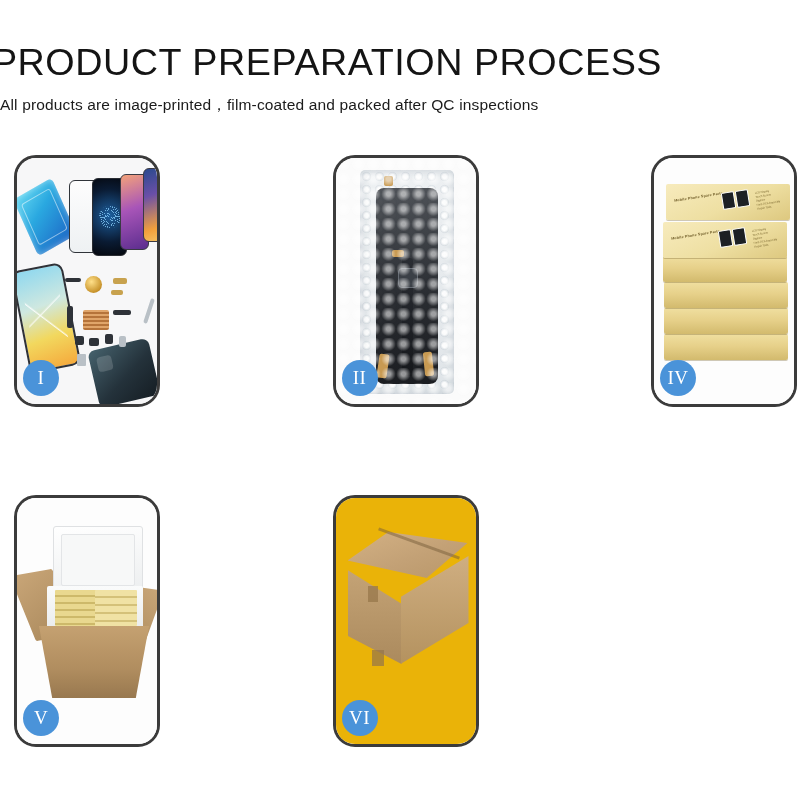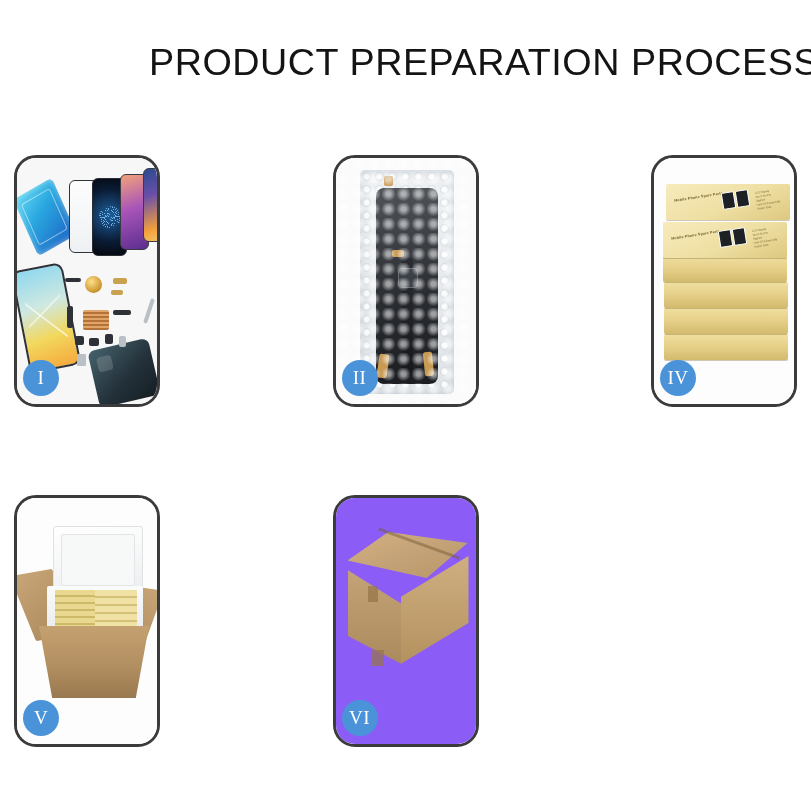--- a/index.html
+++ b/index.html
@@ -11,21 +11,21 @@
     width: 811px;
     height: 811px;
     font-family: "Liberation Sans", sans-serif;
     overflow: hidden;
     position: relative;
   }
 
   
   .header {
     padding-top: 44px;
-    text-align: right;
+    text-align: left;
   }
   .title {
     font-size: 37px;
     letter-spacing: 0.5px;
     font-weight: 400;
     color: #141414;
     line-height: 1.05;
     white-space: nowrap;
     transform: scaleX(1.02);
   }
@@ -353,21 +353,21 @@
     border-radius:1px;
   }
   .carton{
     position:absolute; left:22px; top:128px;
     width:110px; height:72px;
     background:linear-gradient(180deg,#c5a171 0%,#b08d5f 60%,#98784f 100%);
     clip-path: polygon(0 0, 100% 0, 88% 100%, 12% 100%);
   }
 
   
-  .p6 { background:#8b5cf6; }
+  .p6 { background:#eab308; }
   .c-top{
     position:absolute; left:12px; top:34px;
     width:120px; height:46px;
     background:linear-gradient(160deg,#d3b184 0%,#c3a176 55%,#b99769 100%);
     clip-path: polygon(34% 0, 100% 24%, 66% 100%, 0 62%);
   }
   .c-left{
     position:absolute; left:12px; top:72px;
     width:54px; height:94px;
     background:linear-gradient(180deg,#c4a376,#ab8a5d);
@@ -386,20 +386,21 @@
   .c-seam{
     position:absolute;
     background:rgba(120,94,58,.5);
   }
 </style>
 </head>
 <body>
 
 <div class="header">
   <div class="title">PRODUCT PREPARATION PROCESS</div>
+  <div class="subtitle">All products are image-printed，film-coated and packed after QC inspections</div>
 </div>
 
 <div class="grid">
 
   <div class="card">
     <div class="card-scene p1">
       <div class="adhesive"></div>
       <div class="glassprot"></div>
       <div class="phone-dark"></div>
       <div class="phone-purple"></div>

